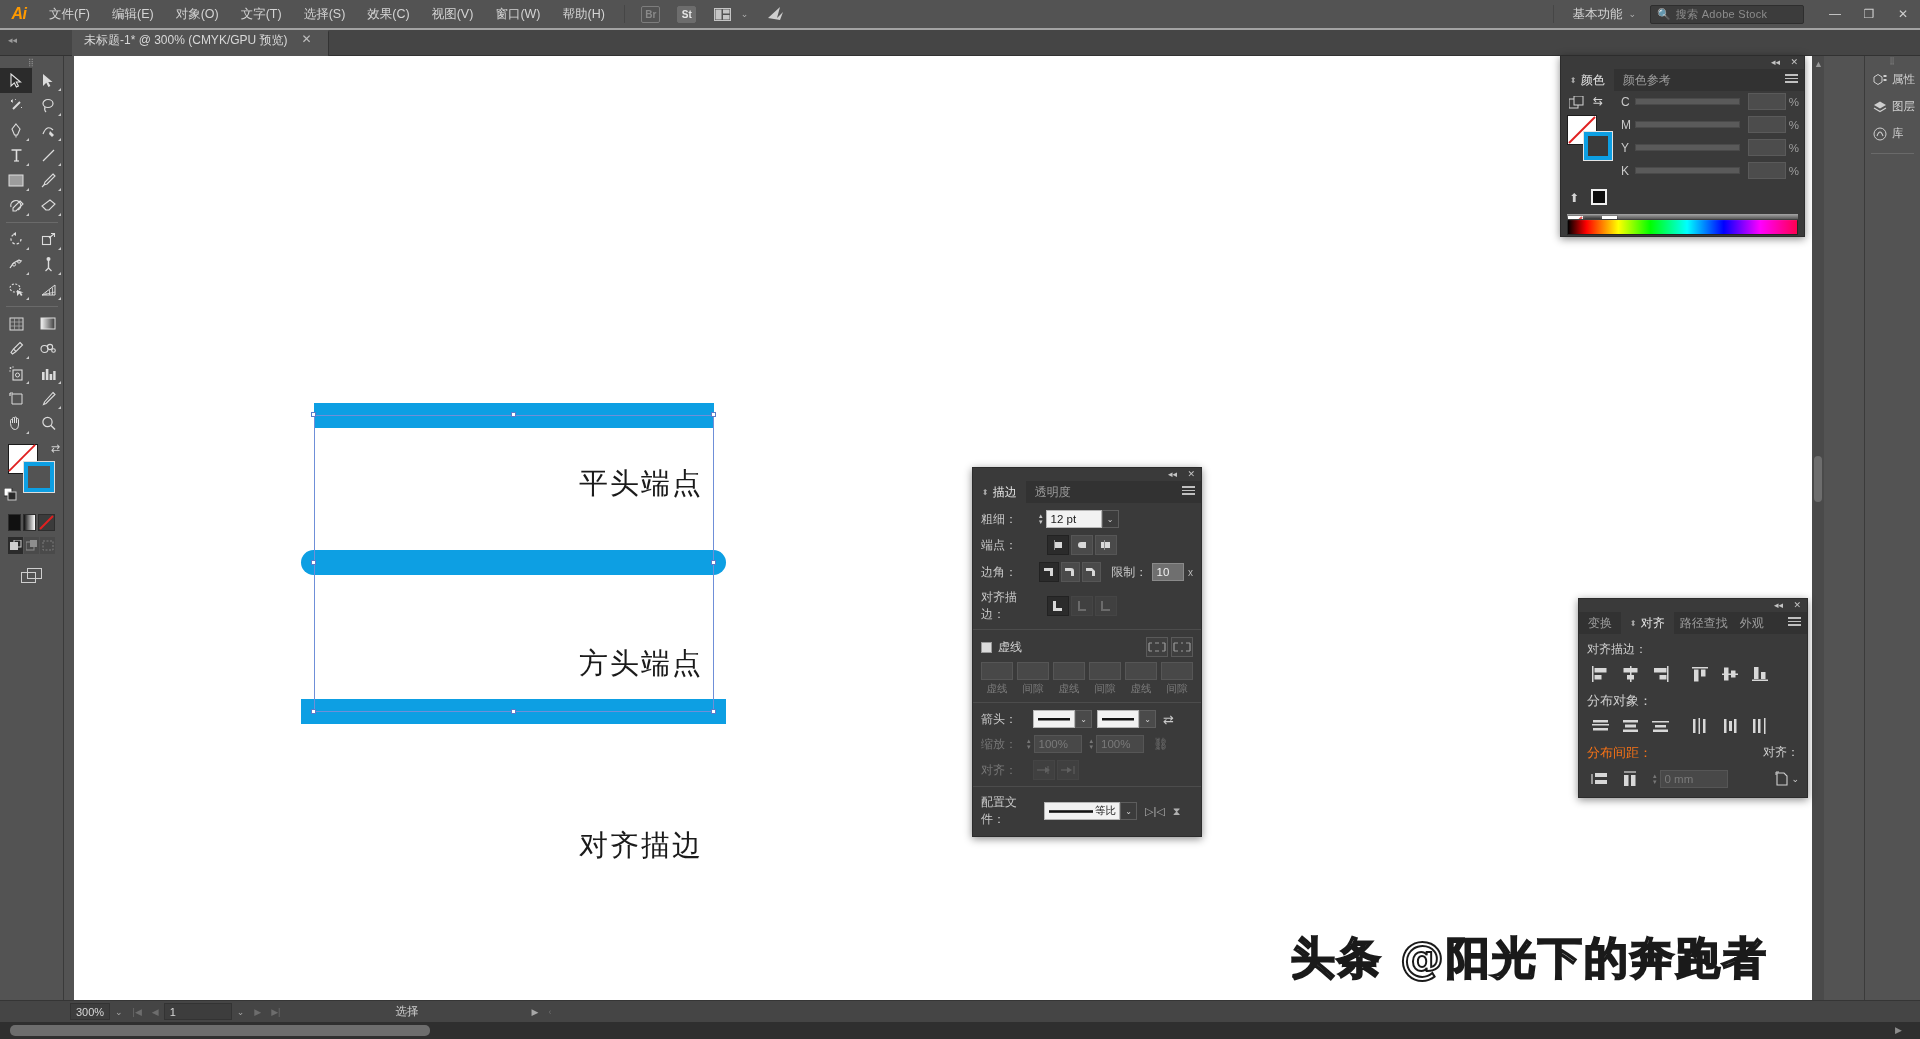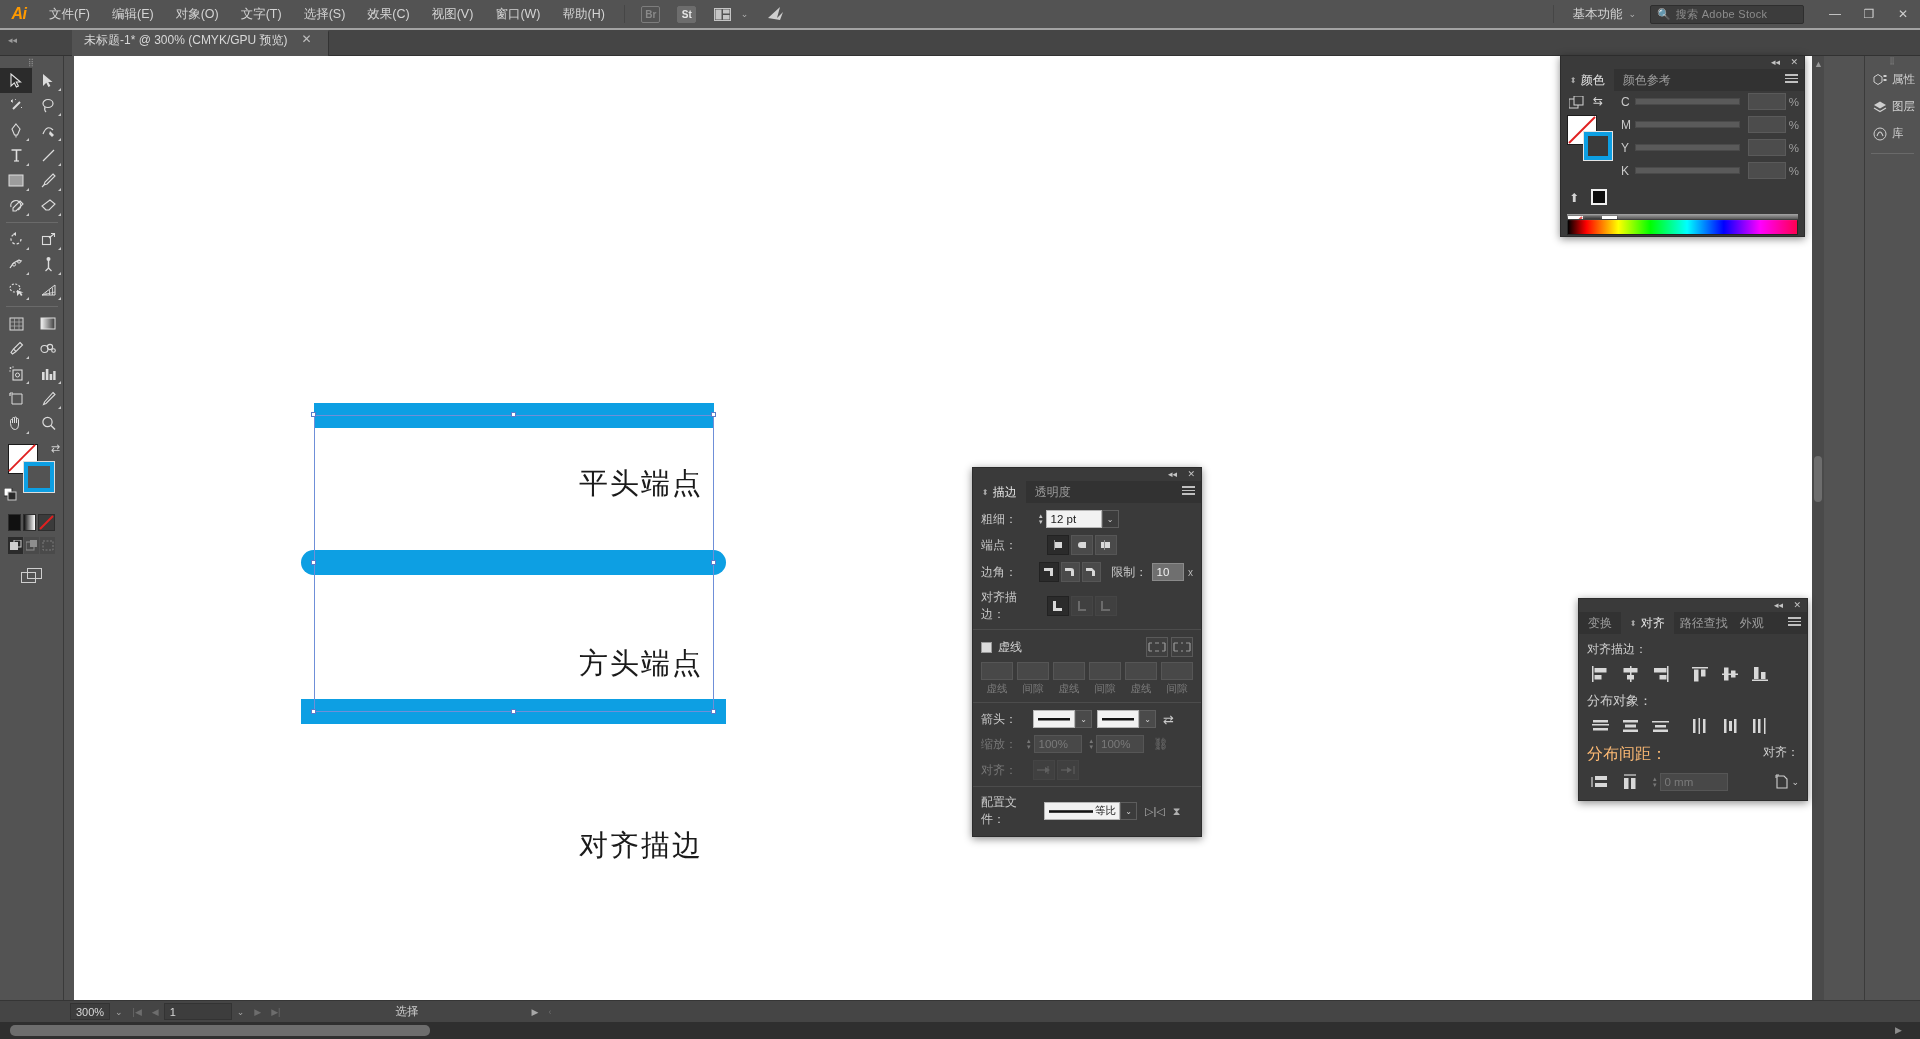--- a/index.html
+++ b/index.html
@@ -675,20 +675,21 @@
       <div class="anchor" style="left:637px;top:504px;"></div>
 
       <div class="anchor" style="left:237px;top:653px;"></div>
       <div class="anchor" style="left:437px;top:653px;"></div>
       <div class="anchor" style="left:637px;top:653px;"></div>
 
       <div class="label label-flat">平头端点</div>
       <div class="label label-round">方头端点</div>
       <div class="label label-square">对齐描边</div>
 
+      <div class="watermark">头条 @阳光下的奔跑者</div>
     </div>
 
     <div class="vscroll">
       <div class="arrow" style="top:3px;">▲</div>
       <div class="thumb"></div>
       <div class="arrow" style="bottom:3px;">▼</div>
     </div>
   </div>
 
   <div class="dockstrip">
@@ -1106,21 +1107,21 @@
         <div class="ibtn2">
           <svg width="19" height="16" viewBox="0 0 19 16">
               <rect x="2" y="1" width="2.5" height="14" fill="#d8d8d8"></rect>
               <rect x="7" y="1" width="2.5" height="14" fill="#d8d8d8"></rect>
               <rect x="13" y="0" width="1.5" height="16" fill="#d8d8d8"></rect>
             </svg>
         </div>
       </div>
 
       <div style="display:flex;align-items:flex-start;justify-content:space-between;">
-        <div style="font-size:16px;color:#fdba74;">分布间距：</div>
+        <div style="font-size:13px;color:#f97316;">分布间距：</div>
         <div style="font-size:12px;color:#cfcfcf;">对齐：</div>
       </div>
       <div style="display:flex;align-items:center;margin-top:6px;">
         <div class="ibtn2">
           <svg width="19" height="16" viewBox="0 0 19 16">
               <path d="M1 3 V13" stroke="#d8d8d8" stroke-width="1.2"></path>
               <rect x="4" y="2" width="12" height="4" fill="#d8d8d8"></rect>
               <rect x="4" y="9" width="12" height="4" fill="#d8d8d8"></rect>
             </svg>
         </div>

